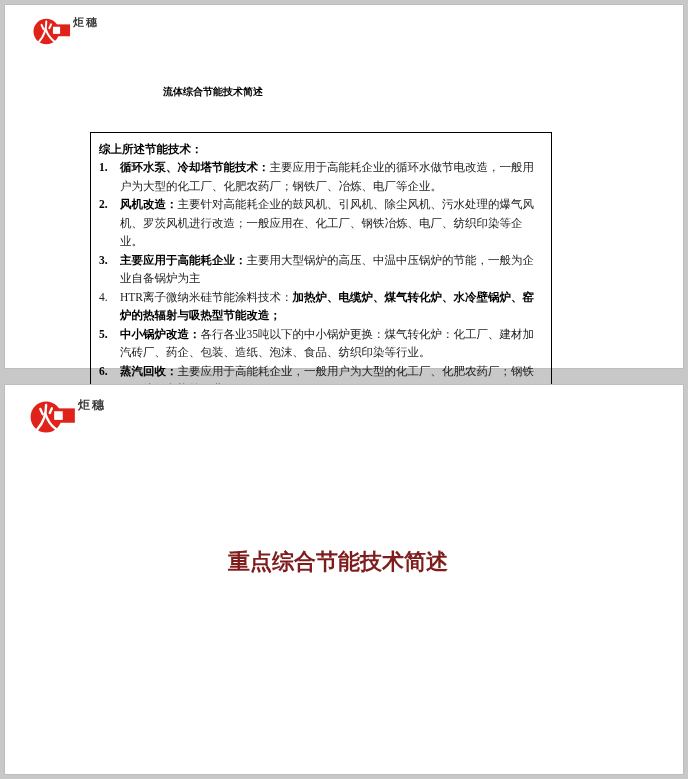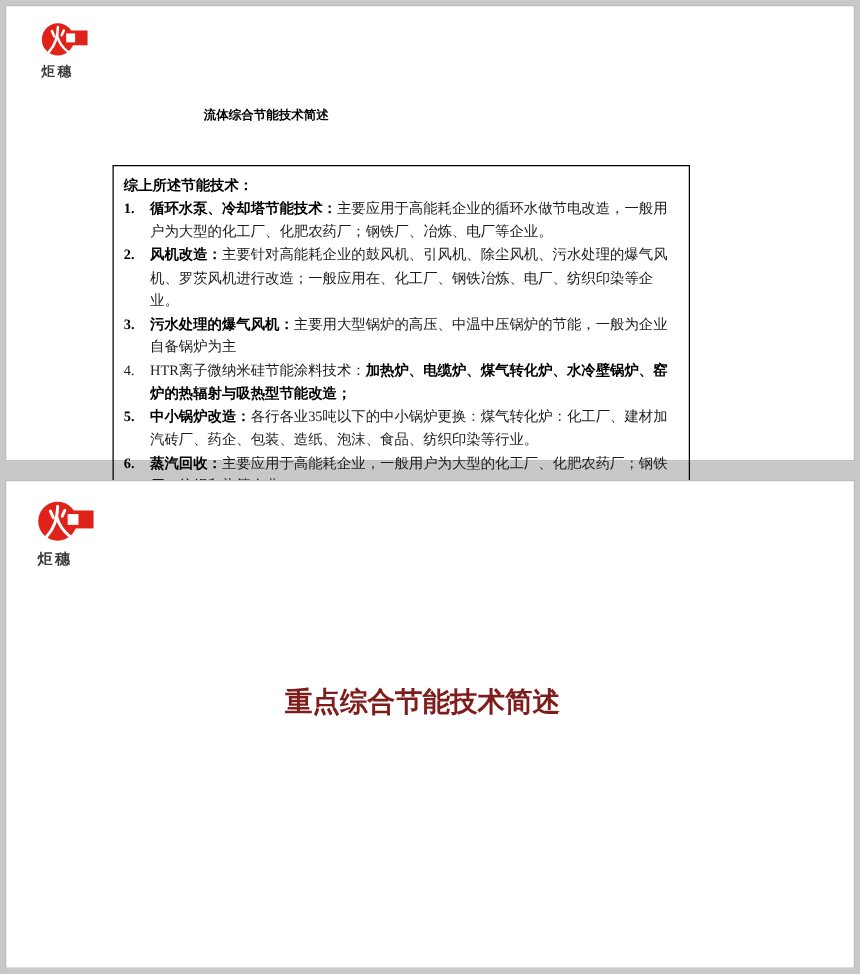--- a/index.html
+++ b/index.html
@@ -14,21 +14,21 @@
   .slide{
     position:absolute;left:4px;width:680px;
     background:#ffffff;
     border:1px solid #bdbdbd;
     box-sizing:border-box;
   }
   .slide-1{top:4px;height:365px;}
   .slide-2{top:384px;height:391px;}
 
   
-  .logo{position:absolute;display:flex;flex-direction:column;gap:2px;}
+  .logo{position:absolute;display:flex;flex-direction:row;gap:2px;}
   .logo-s1{left:28px;top:10px;}
   .logo-s2{left:25px;top:12px;}
   .logo-s1 svg{width:38px;height:33px;}
   .logo-s2 svg{width:46px;height:40px;}
   .brand-name{
     font-family:"Liberation Sans", sans-serif;
     font-size:11px;font-weight:bold;color:#3a3a3a;letter-spacing:2px;
   }
   .logo-s2 .brand-name{font-size:12px;}
 
@@ -99,21 +99,21 @@
         <span class="body"><span class="lbl">循环水泵、冷却塔节能技术：</span><span class="txt">主要应用于高能耗企业的循环水做节电改造，一般用户为大型的化工厂、化肥农药厂；钢铁厂、冶炼、电厂等企业。</span></span>
       </li>
 
       <li class="box-item label-bold">
         <span class="num">2.</span>
         <span class="body"><span class="lbl">风机改造：</span><span class="txt">主要针对高能耗企业的鼓风机、引风机、除尘风机、污水处理的爆气风机、罗茨风机进行改造；一般应用在、化工厂、钢铁冶炼、电厂、纺织印染等企业。</span></span>
       </li>
 
       <li class="box-item label-bold">
         <span class="num">3.</span>
-        <span class="body"><span class="lbl">污水处理的爆气风机：</span><span class="txt">主要用大型锅炉的高压、中温中压锅炉的节能，一般为企业自备锅炉为主</span></span>
+        <span class="body"><span class="lbl">主要应用于高能耗企业：</span><span class="txt">主要用大型锅炉的高压、中温中压锅炉的节能，一般为企业自备锅炉为主</span></span>
       </li>
 
       <li class="box-item text-bold">
         <span class="num">4.</span>
         <span class="body"><span class="lbl">HTR离子微纳米硅节能涂料技术：</span><span class="txt">加热炉、电缆炉、煤气转化炉、水冷壁锅炉、窑炉的热辐射与吸热型节能改造；</span></span>
       </li>
 
       <li class="box-item label-bold">
         <span class="num">5.</span>
         <span class="body"><span class="lbl">中小锅炉改造：</span><span class="txt">各行各业35吨以下的中小锅炉更换：煤气转化炉：化工厂、建材加汽砖厂、药企、包装、造纸、泡沫、食品、纺织印染等行业。</span></span>

